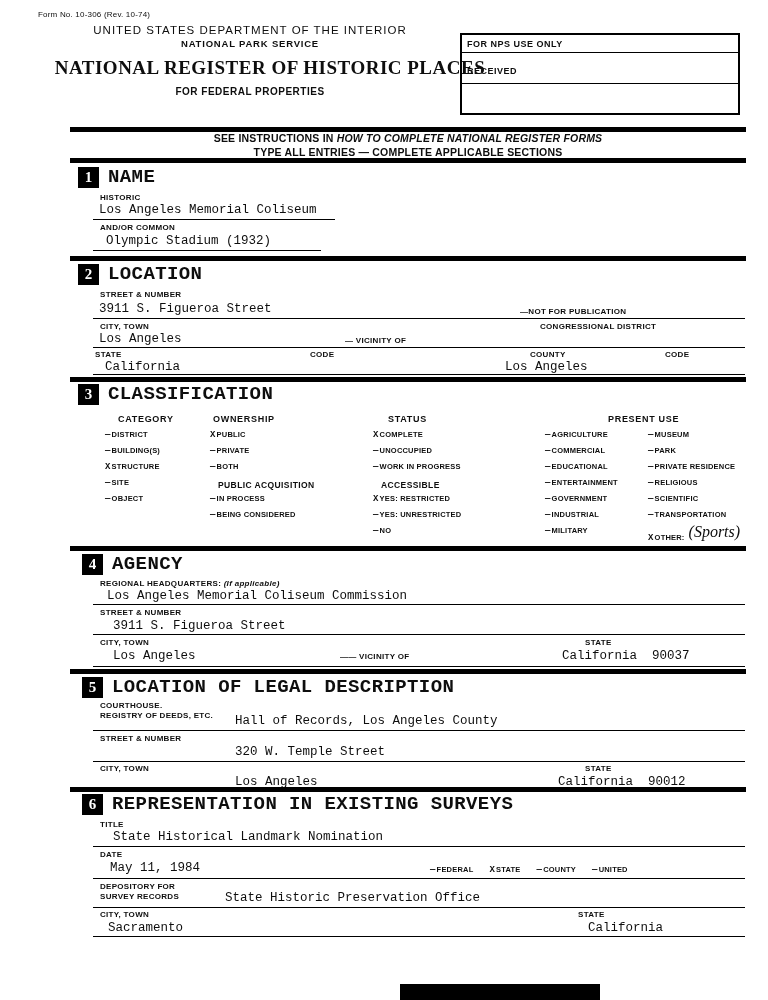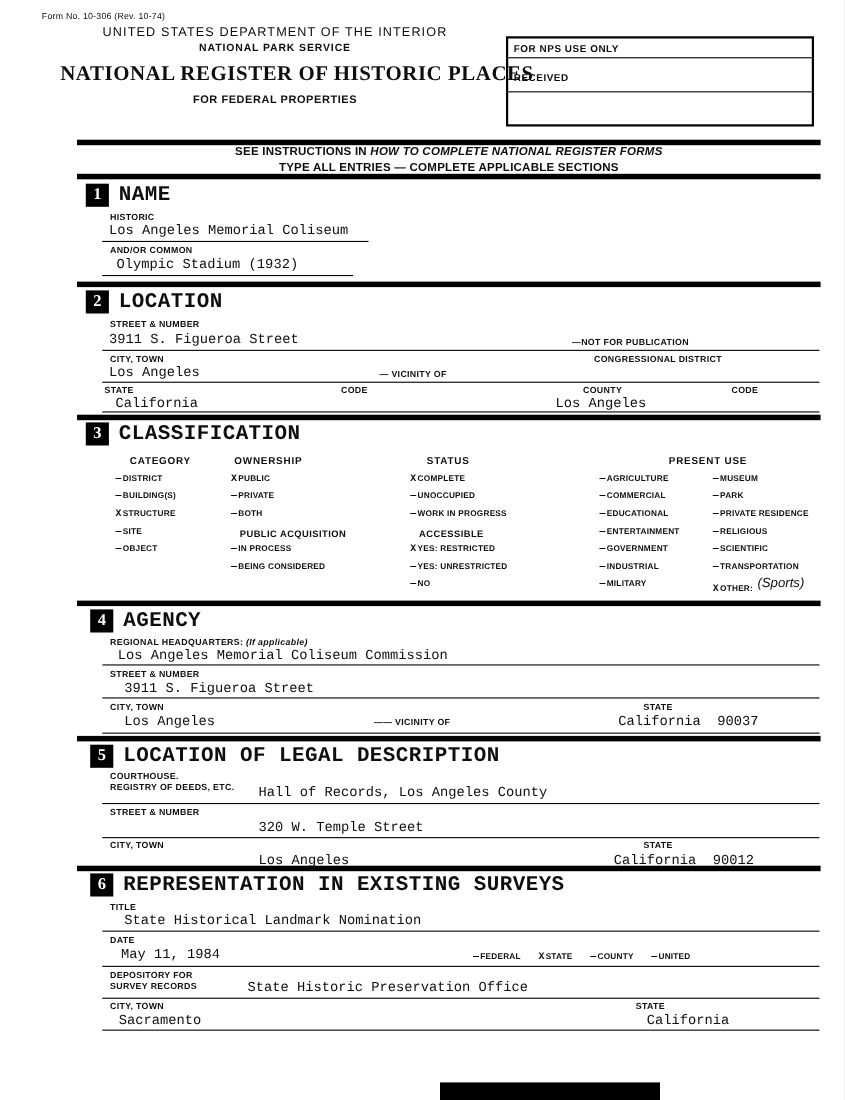--- a/index.html
+++ b/index.html
@@ -40,21 +40,21 @@
   .lab .it{font-style:italic;font-weight:bold;}
   .typed{position:absolute;font-family:"Liberation Mono","DejaVu Sans Mono",monospace;
          font-size:12.5px;white-space:pre;}
 
   .ckh{position:absolute;font-size:9px;font-weight:bold;letter-spacing:.7px;white-space:nowrap;}
   .ckcol{position:absolute;}
   .ck{display:flex;align-items:baseline;gap:1px;height:16px;font-size:7.5px;font-weight:bold;
       letter-spacing:.2px;white-space:nowrap;}
   .mk{font-family:"Liberation Mono","DejaVu Sans Mono",monospace;font-size:9px;font-weight:bold;}
   .cksub{height:16px;font-size:8.5px;font-weight:bold;letter-spacing:.4px;padding-left:8px;line-height:14px;white-space:nowrap;}
-  .hand{font-family:Liberation Sans, sans-serif;font-style:italic;font-size:12px;font-weight:normal;
+  .hand{font-family:Liberation Serif, serif;font-style:italic;font-size:16px;font-weight:normal;
         letter-spacing:0;position:relative;top:-3px;margin-left:3px;}
 
   .levels{position:absolute;display:flex;gap:16px;}
 
   .botbar{position:absolute;left:400px;top:984px;width:200px;height:16px;background:#000;}
 </style>
 </head>
 <body>
 
 <div class="page">

